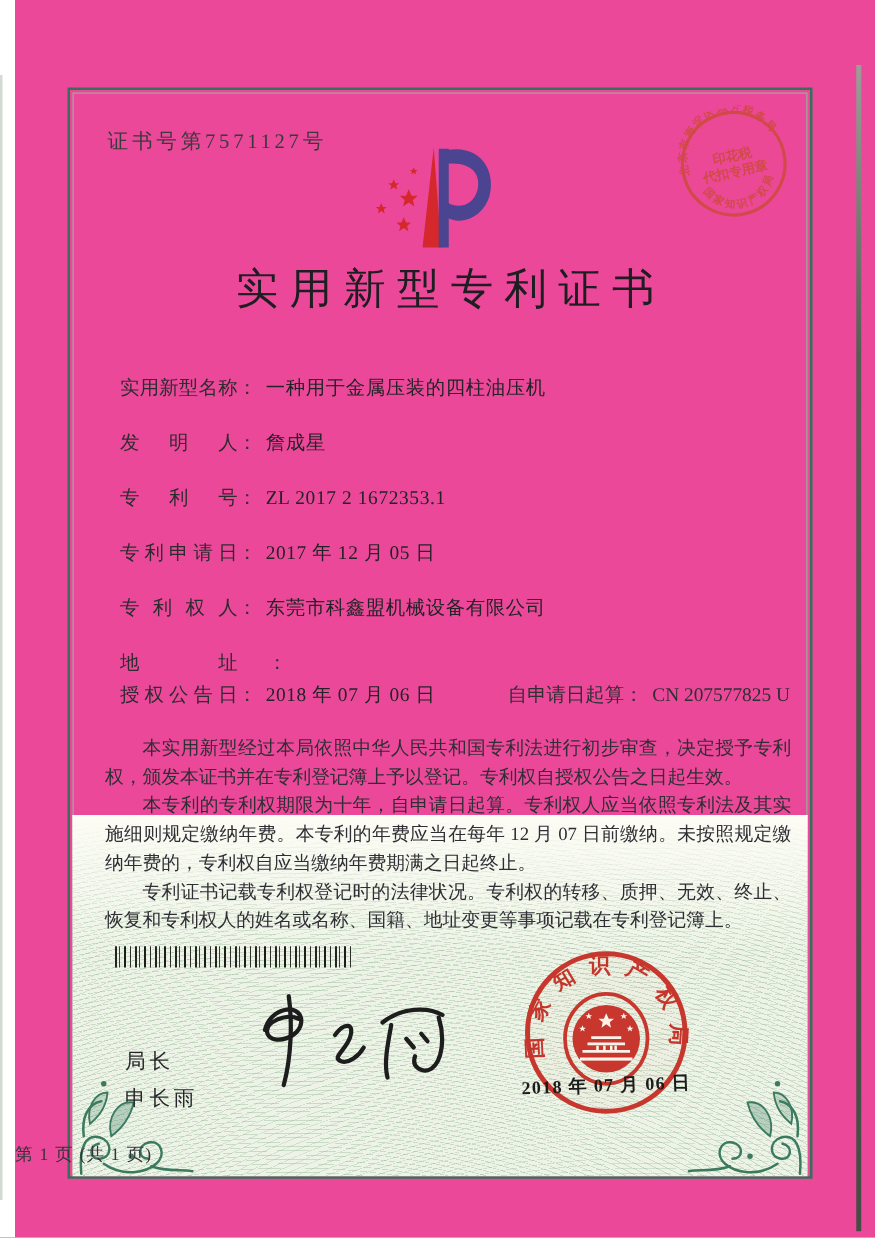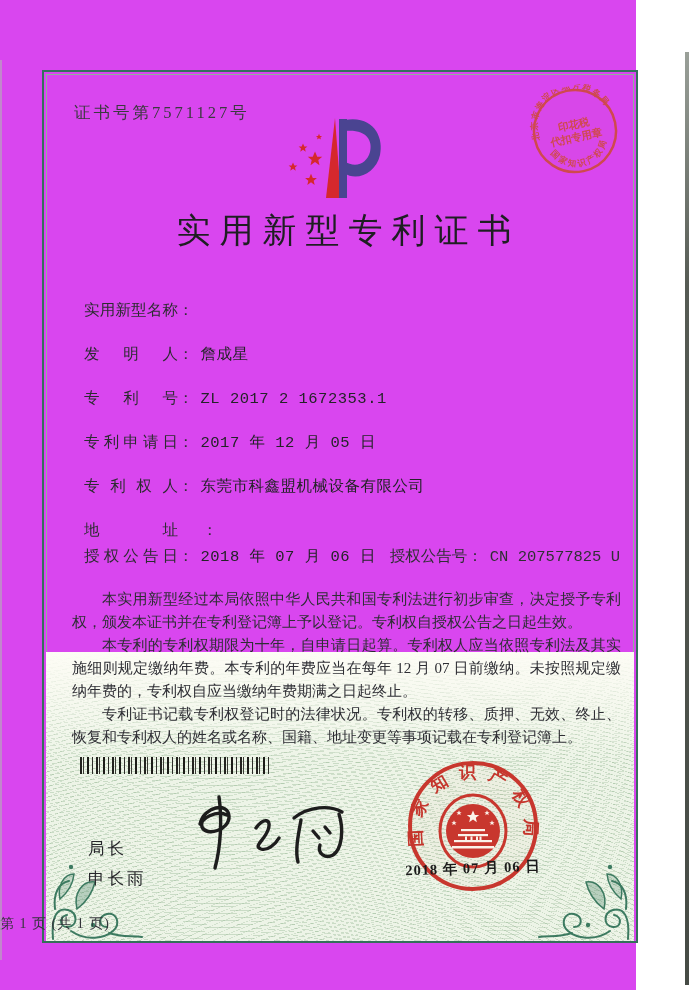--- a/index.html
+++ b/index.html
@@ -2,21 +2,21 @@
 <html><head>
 <meta charset="utf-8">
 <style>
   html,body{margin:0;padding:0;}
   body{
     width:700px;height:990px;position:relative;overflow:hidden;
     background:#ffffff;
     font-family:"Liberation Serif","DejaVu Serif",serif;
     color:#2f2f33;
   }
-  .paper{position:absolute;left:0;top:0;width:636px;height:990px;background:#d946ef;}
+  .paper{position:absolute;left:12px;top:0;width:688px;height:990px;background:#ec4899;}
   .edge-right{position:absolute;left:685px;top:52px;width:4px;height:933px;
     background:linear-gradient(180deg,#9aa099,#565b54 25%,#464b45);} 
   .edge-left{position:absolute;left:0;top:60px;width:2px;height:900px;background:#aebbae;opacity:.55;}
 
   
   .frame{position:absolute;left:42px;top:70px;width:592px;height:869px;border:2px solid #34705a;}
   .frame-inner{position:absolute;inset:2px;border:1px solid #8fb09c;}
 
   
   .guilloche{
@@ -35,21 +35,21 @@
 
   .cert-no{position:absolute;left:74px;top:102px;font-size:16.5px;letter-spacing:3px;color:#3a3a3e;}
 
   .logo{position:absolute;left:286px;top:114px;width:104px;height:90px;}
 
   .stamp-top{position:absolute;left:530px;top:86px;width:90px;height:90px;transform:rotate(-12deg);opacity:.93;}
 
   .title{position:absolute;left:0;top:208px;width:688px;text-align:center;
     font-size:34px;font-weight:normal;letter-spacing:9px;text-indent:9px;color:#1e1e22;}
 
-  .fields{position:absolute;left:84px;top:301px;width:540px;font-size:15.5px;font-family:Liberation Mono, monospace;}
+  .fields{position:absolute;left:84px;top:301px;width:540px;font-size:15.5px;}
   .field-row{display:flex;align-items:flex-start;margin-bottom:24px;line-height:20px;}
   .field-row.addr{margin-bottom:6px;gap:24px;}
   .flabel{flex:none;display:inline-block;width:94px;text-align:justify;text-align-last:justify;color:#2c2c30;}
   .fcolon{flex:none;margin-right:7px;}
   .fvalue{flex:1;letter-spacing:.5px;color:#232327;}
   .grant-right{margin-left:auto;margin-right:4px;display:flex;flex:none;}
 
   .paras{position:absolute;left:72px;top:588px;width:549px;
     font-size:15px;line-height:23px;text-align:justify;color:#2e2e34;}
   .paras p{margin:0;text-indent:2em;}
@@ -148,20 +148,21 @@
       <text x="45" y="55" text-anchor="middle" font-size="10.5" fill="#cf4a42" font-weight="bold">代扣专用章</text>
     </svg>
   </div>
 
   <div class="title">实用新型专利证书</div>
 
   <div class="fields">
     <div class="field-row">
       <span class="flabel">实用新型名称</span>
         <span class="fcolon">：</span>
+      <span class="fvalue">一种用于金属压装的四柱油压机</span>
     </div>
     <div class="field-row">
       <span class="flabel">发明人</span>
         <span class="fcolon">：</span>
       <span class="fvalue">詹成星</span>
     </div>
     <div class="field-row">
       <span class="flabel">专利号</span>
         <span class="fcolon">：</span>
       <span class="fvalue">ZL 2017 2 1672353.1</span>
@@ -178,21 +179,21 @@
     </div>
     <div class="field-row addr">
       <span class="flabel">地址</span>
         <span class="fcolon">：</span>
     </div>
     <div class="field-row">
       <span class="flabel">授权公告日</span>
         <span class="fcolon">：</span>
       <span class="fvalue">2018 年 07 月 06 日</span>
       <span class="grant-right">
-        <span>授权公告号</span>
+        <span>自申请日起算</span>
           <span class="fcolon">：</span>
         <span>CN 207577825 U</span>
       </span>
     </div>
   </div>
 
   <div class="paras">
     <p>本实用新型经过本局依照中华人民共和国专利法进行初步审查，决定授予专利权，颁发本证书并在专利登记簿上予以登记。专利权自授权公告之日起生效。</p>
     <p>本专利的专利权期限为十年，自申请日起算。专利权人应当依照专利法及其实施细则规定缴纳年费。本专利的年费应当在每年 12 月 07 日前缴纳。未按照规定缴纳年费的，专利权自应当缴纳年费期满之日起终止。</p>
     <p>专利证书记载专利权登记时的法律状况。专利权的转移、质押、无效、终止、恢复和专利权人的姓名或名称、国籍、地址变更等事项记载在专利登记簿上。</p>

